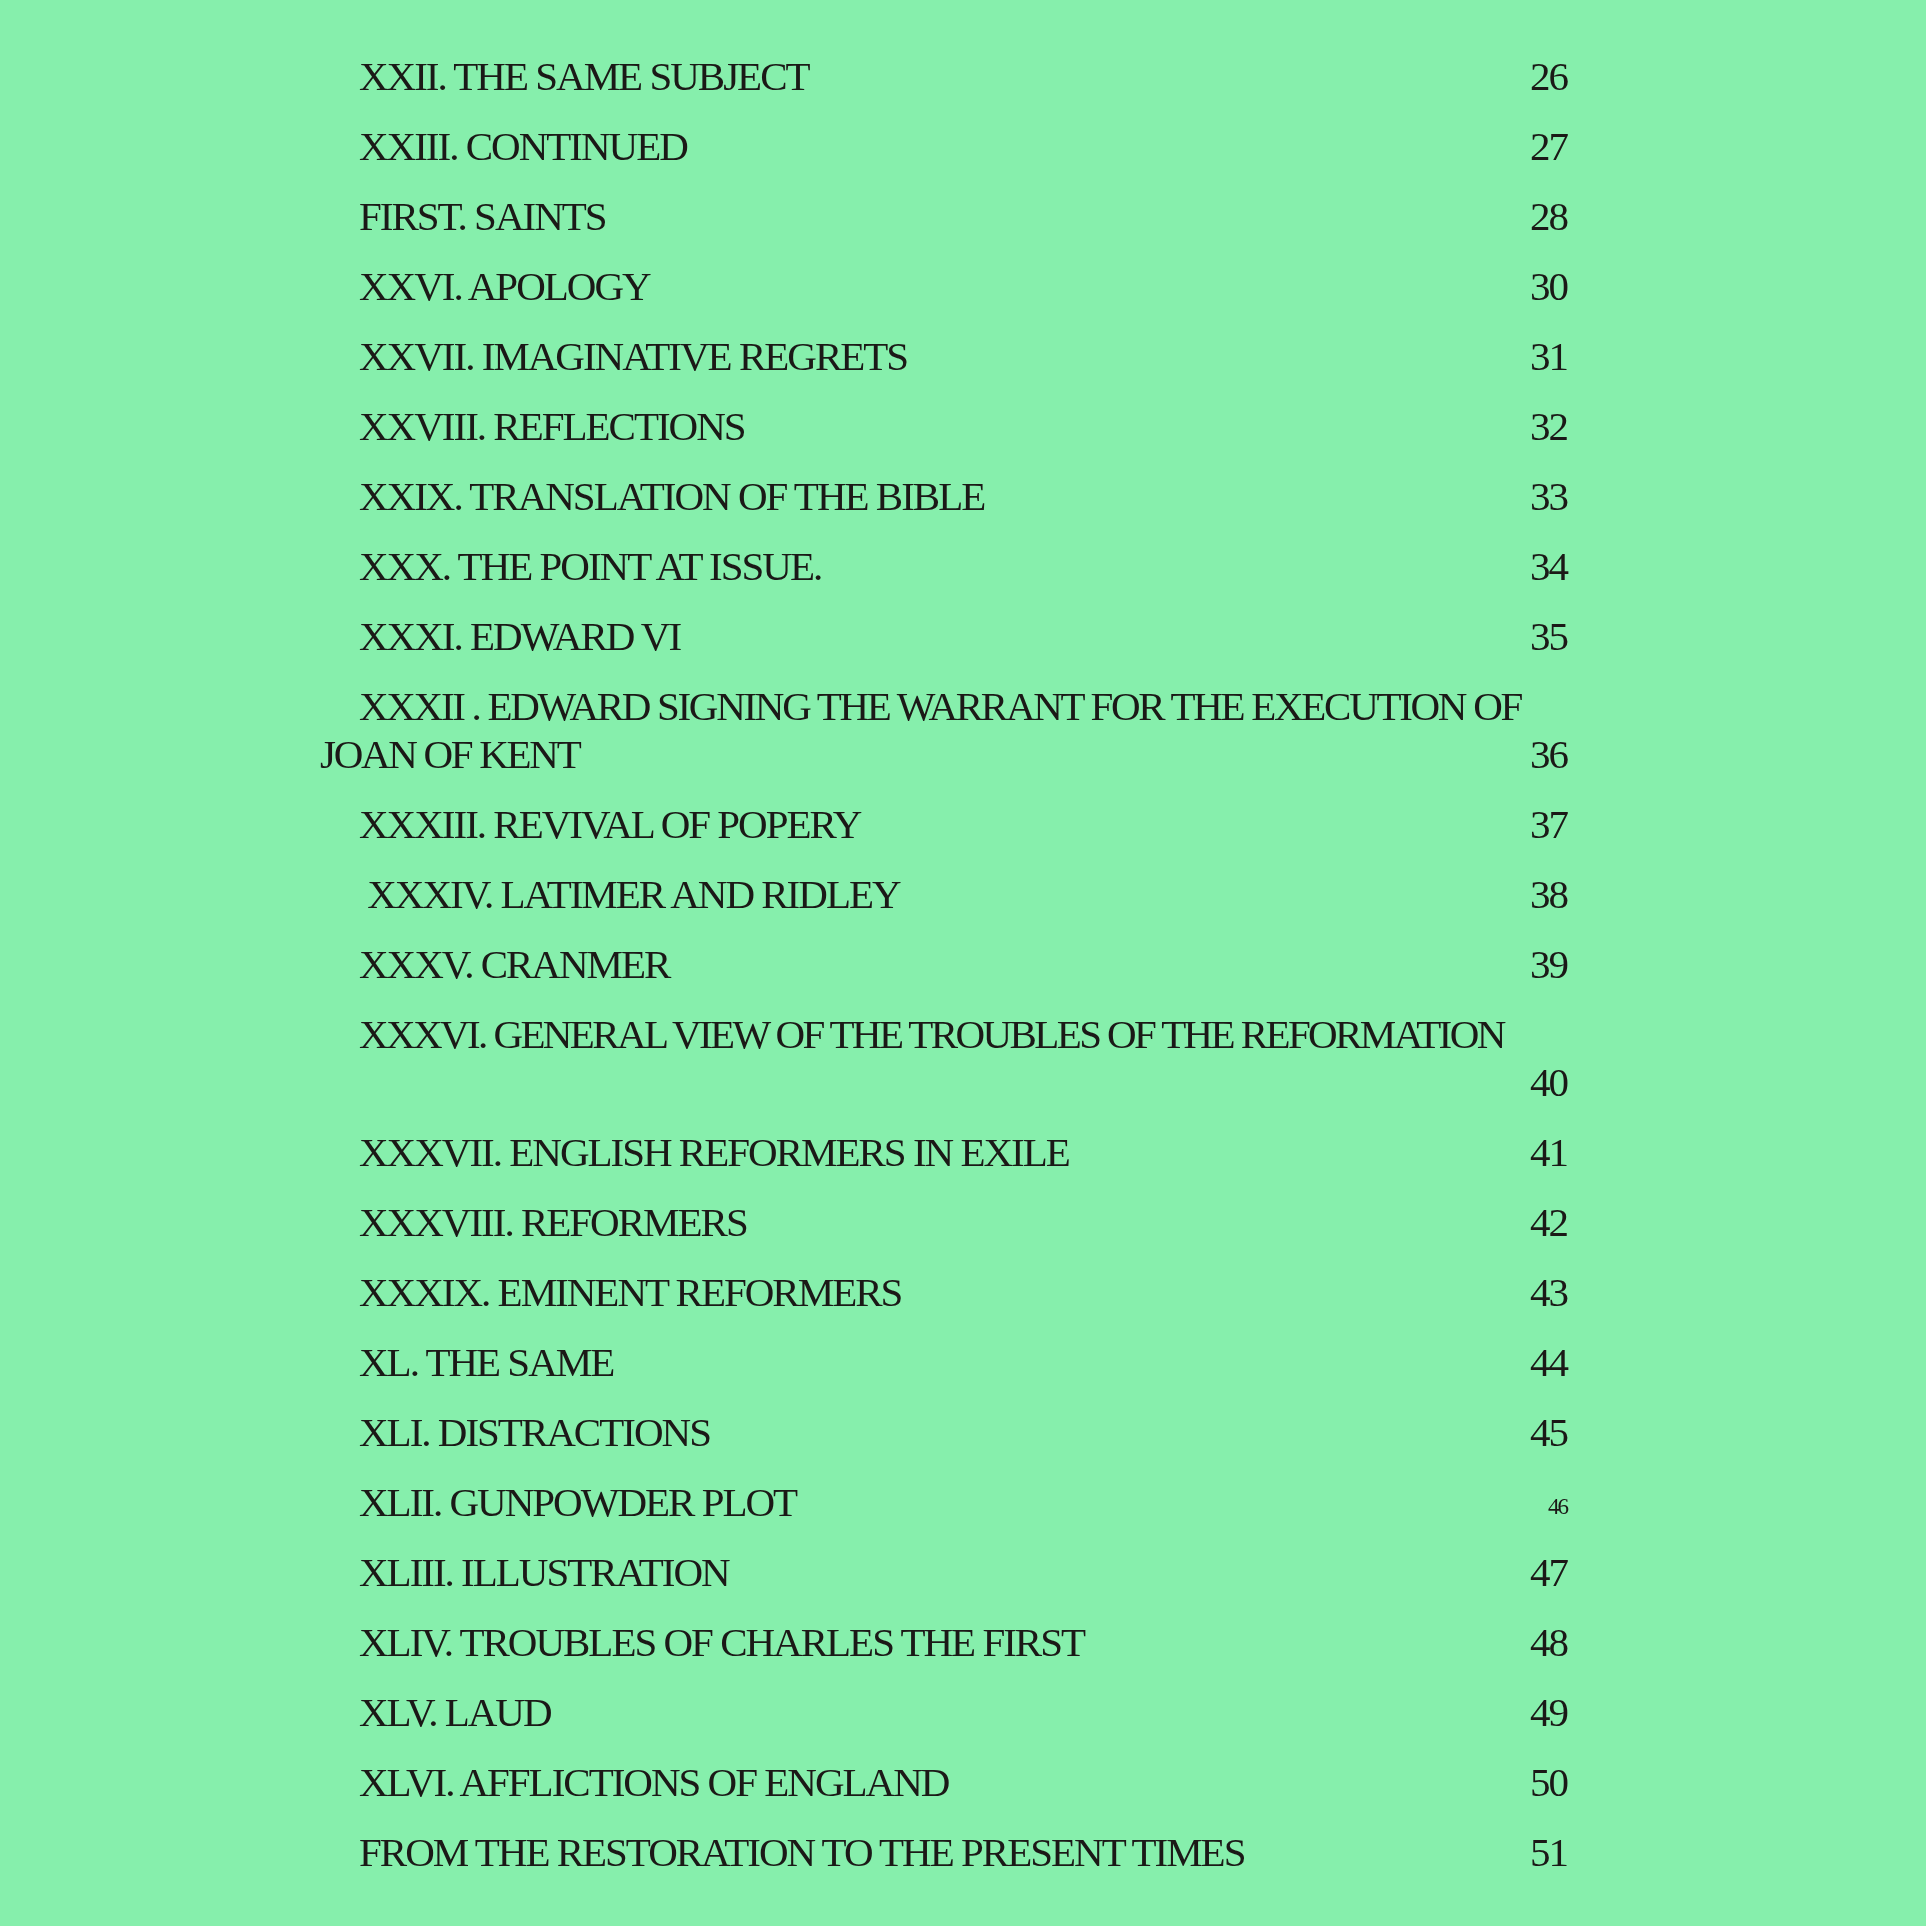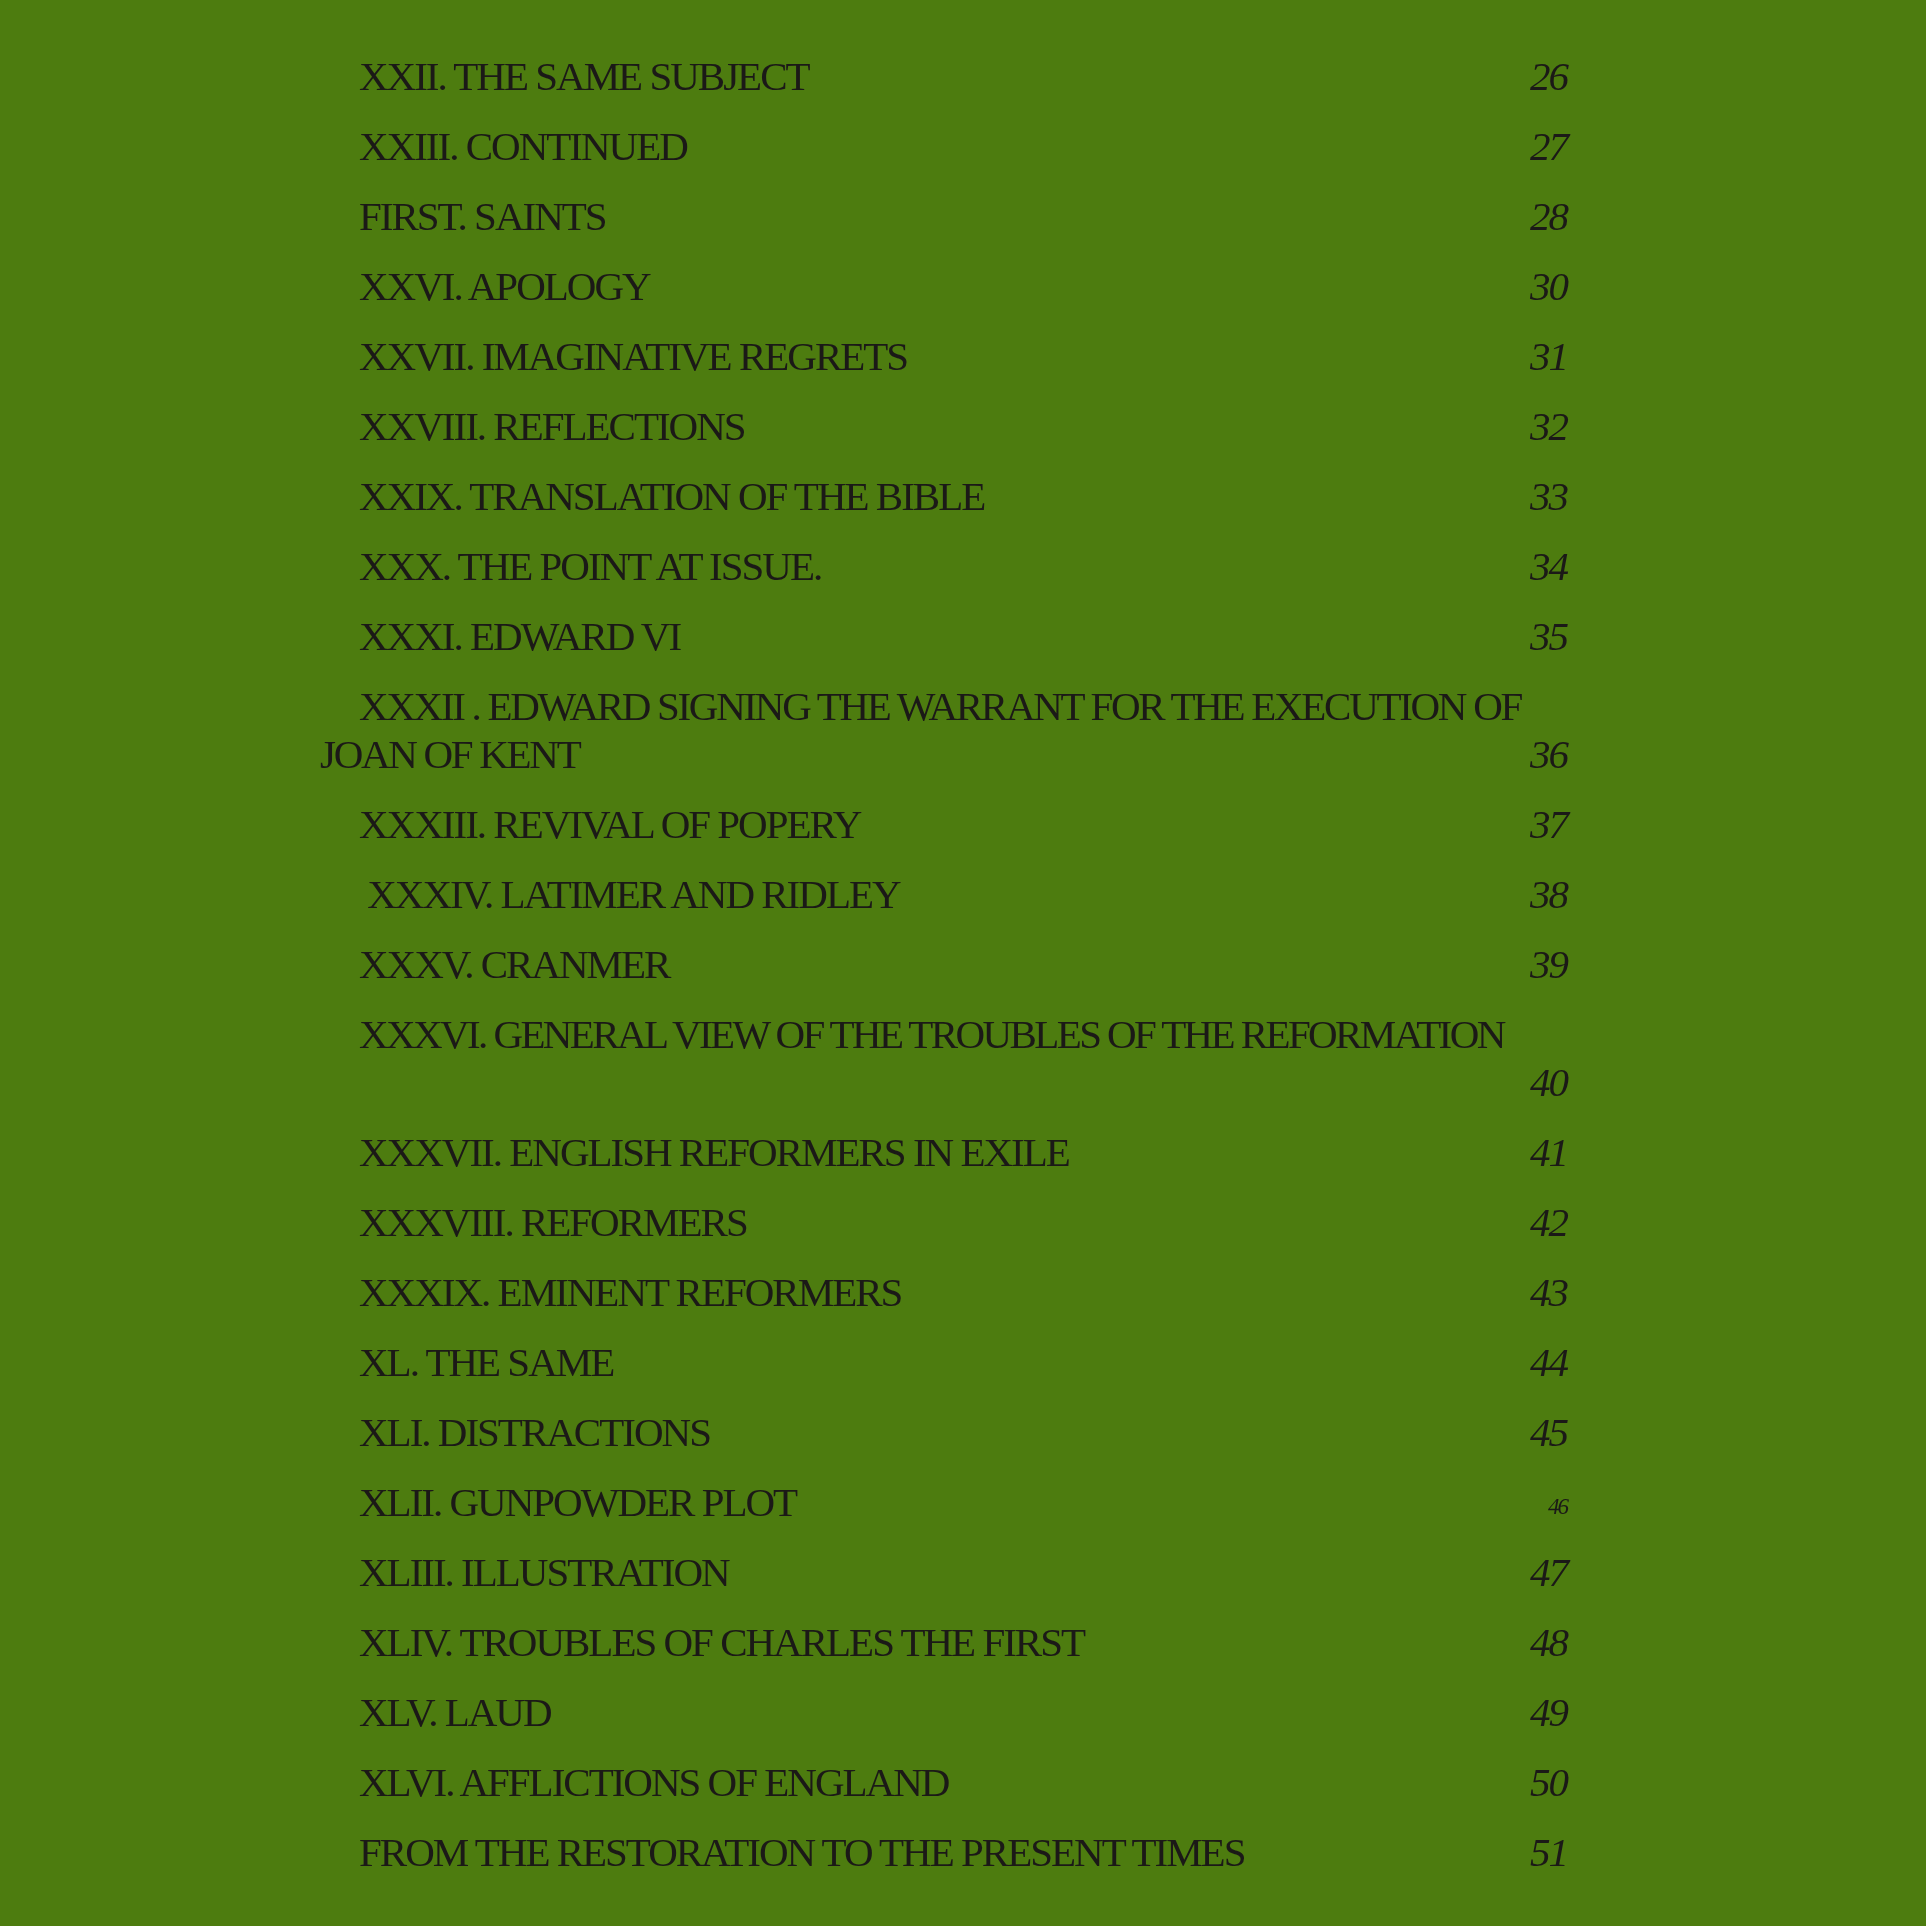--- a/index.html
+++ b/index.html
@@ -7,21 +7,21 @@
     padding: 0;
     background: #ffffff;
   }
   .page {
     position: relative;
     width: 1927px;
     height: 1927px;
     box-sizing: border-box;
     padding: 52px 360px 0 320px;
     overflow: hidden;
-    background: #4d7c0f;
+    background: #86efac;
     font-family: "Liberation Serif", "DejaVu Serif", serif;
     color: #1b1917;
   }
   .entry {
     margin: 0 0 22px 0;
     font-size: 41px;
     line-height: 48px;
     letter-spacing: -2px;
     text-indent: 39px;
   }
@@ -35,21 +35,20 @@
   }
   .entry.wrap2 .label {
     letter-spacing: -2.3px;
   }
   .entry.condensed .label {
     letter-spacing: -2.6px;
   }
   .pg {
     float: right;
     margin-left: 16px;
-    font-style: italic;
   }
   .pg-small {
     font-size: 23px;
     line-height: 30px;
     margin-top: 14px;
   }
 </style>
 </head>
 <body>
 

